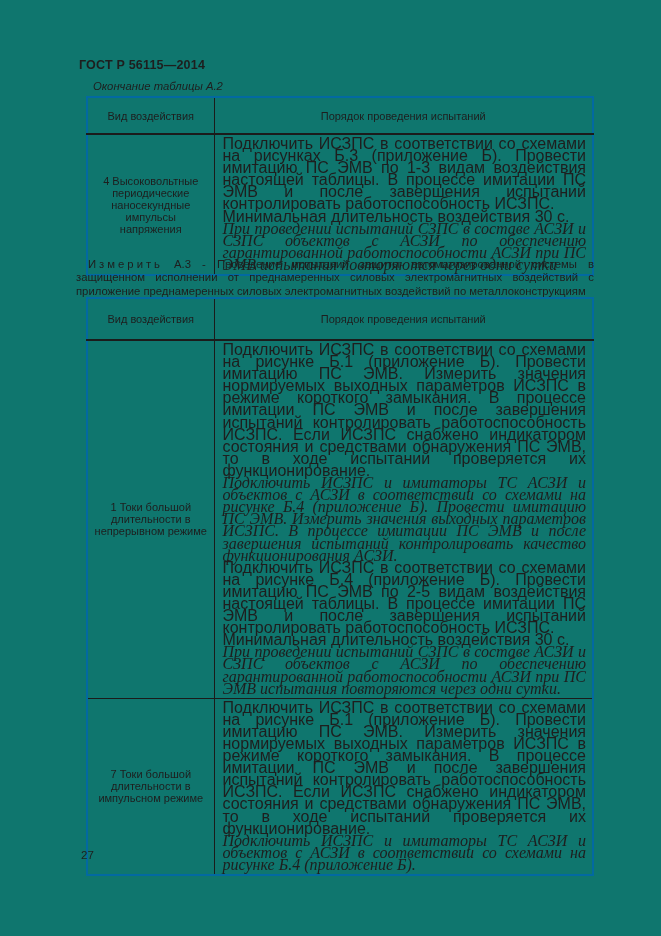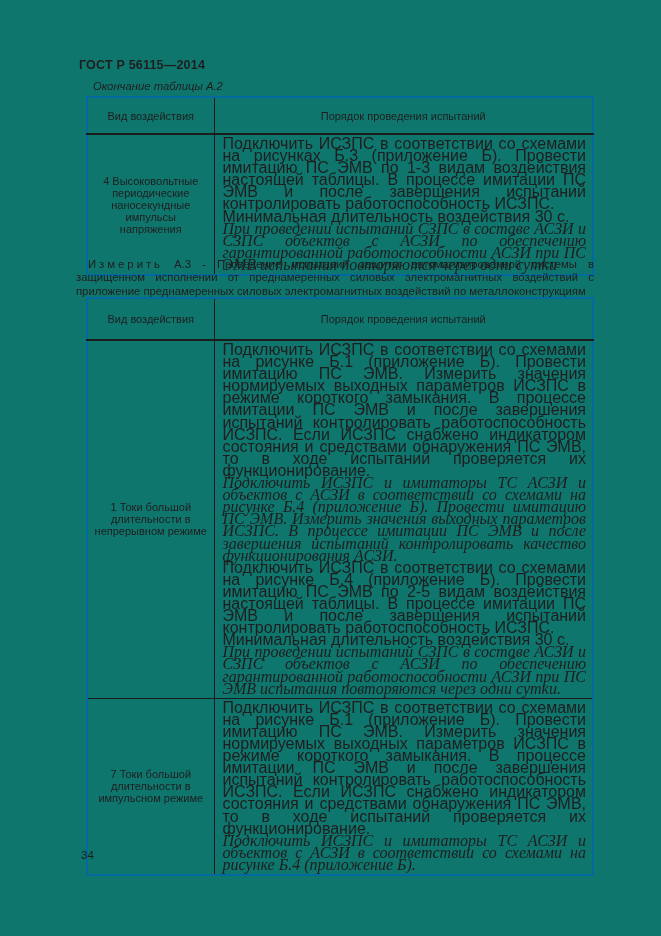--- a/index.html
+++ b/index.html
@@ -172,15 +172,15 @@
       <tr class="row-a3-2">
         <td class="impact">7 Токи большой длительности в импульсном режиме</td>
         <td class="procedure">
           <p>Подключить ИСЗПС в соответствии со схемами на рисунке Б.1 (приложение Б). Провести имитацию ПС ЭМВ. Измерить значения нормируемых выходных параметров ИСЗПС в режиме короткого замыкания. В процессе имитации ПС ЭМВ и после завершения испытаний контролировать работоспособность ИСЗПС. Если ИСЗПС снабжено индикатором состояния и средствами обнаружения ПС ЭМВ, то в ходе испытаний проверяется их функционирование.</p>
           <p class="italic">Подключить ИСЗПС и имитаторы ТС АСЗИ и объектов с АСЗИ в соответствии со схемами на рисунке Б.4 (приложение Б).</p>
         </td>
       </tr>
     </tbody>
   </table>
 
-  <div class="page-number">34</div>
+  <div class="page-number">27</div>
 
 </div>
 
 </body></html>

